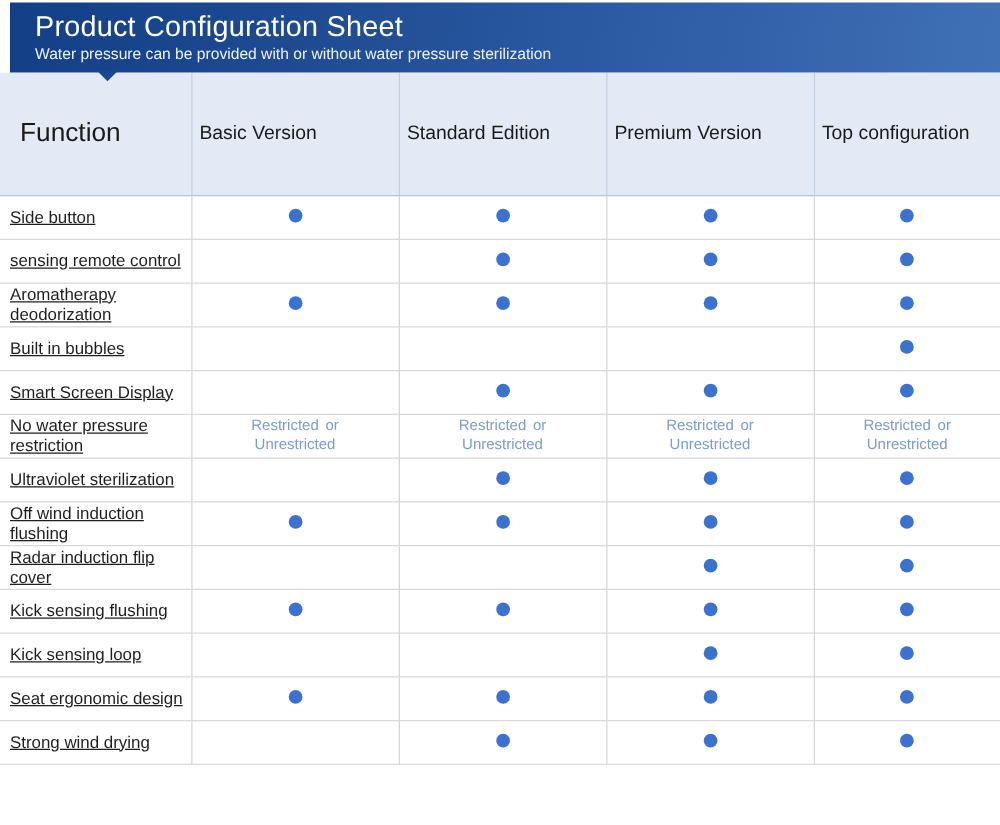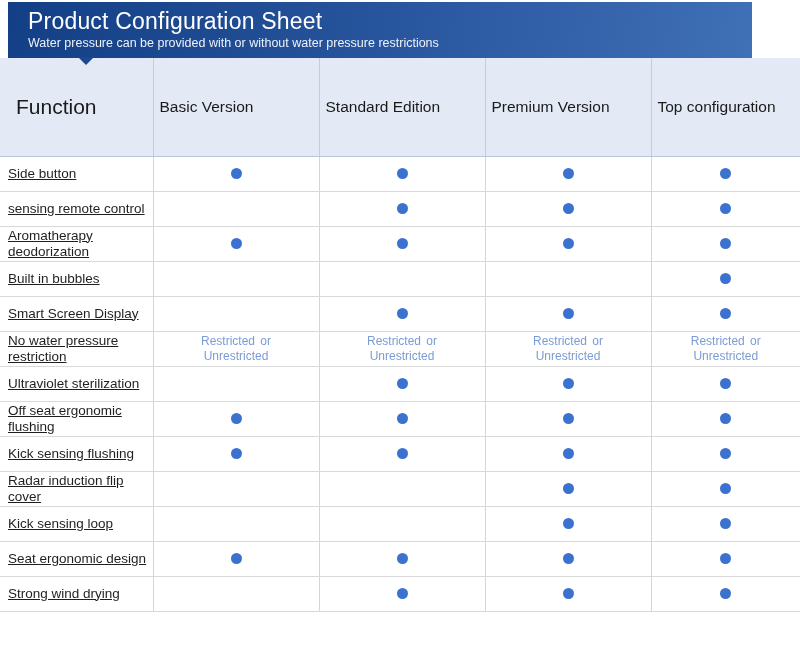--- a/index.html
+++ b/index.html
@@ -12,24 +12,23 @@
     height: 660px;
     overflow: hidden;
     font-family: "Liberation Sans", "DejaVu Sans", sans-serif;
     color: #222;
     position: relative;
   }
 
   
   .banner-wrap {
     position: relative;
-    width: 740px;
+    width: 800px;
     height: 58px;
     background: #ffffff;
-    padding-left: 12px;
   }
   .banner {
     position: absolute;
     left: 8px;
     top: 2px;
     right: 0px;
     height: 56px;
     background: linear-gradient(100deg, #123f85 0%, #1d4a90 28%, #2d5ba4 62%, #4070b6 100%);
     box-sizing: border-box;
     padding: 5px 0 0 20px;
@@ -133,21 +132,21 @@
     word-spacing: 2px;
   }
   .empty { display: inline-block; width: 0; height: 0; }
 </style>
 </head>
 <body>
 
 <div class="banner-wrap">
   <div class="banner">
     <div class="banner-title">Product Configuration Sheet</div>
-    <div class="banner-sub">Water pressure can be provided with or without water pressure restrictions</div>
+    <div class="banner-sub">Water pressure can be provided with or without water pressure sterilization</div>
   </div>
   <div class="banner-pointer"></div>
 </div>
 
 <table class="cfg">
   <colgroup>
     <col class="c-fn">
       <col class="c-v">
       <col class="c-v">
       <col class="c-v">
@@ -206,37 +205,37 @@
         <td class="val-cell"><span class="note">Restricted  or<br>Unrestricted</span></td>
       </tr>
       <tr>
         <td class="fn-cell">Ultraviolet sterilization</td>
         <td class="val-cell"><span class="empty"></span></td>
         <td class="val-cell"><span class="dot"></span></td>
         <td class="val-cell"><span class="dot"></span></td>
         <td class="val-cell"><span class="dot"></span></td>
       </tr>
       <tr>
-        <td class="fn-cell">Off seat ergonomic flushing</td>
-        <td class="val-cell"><span class="dot"></span></td>
-        <td class="val-cell"><span class="dot"></span></td>
+        <td class="fn-cell">Off wind induction flushing</td>
+        <td class="val-cell"><span class="dot"></span></td>
+        <td class="val-cell"><span class="dot"></span></td>
+        <td class="val-cell"><span class="dot"></span></td>
+        <td class="val-cell"><span class="dot"></span></td>
+      </tr>
+      <tr>
+        <td class="fn-cell">Radar induction flip cover</td>
+        <td class="val-cell"><span class="empty"></span></td>
+        <td class="val-cell"><span class="empty"></span></td>
         <td class="val-cell"><span class="dot"></span></td>
         <td class="val-cell"><span class="dot"></span></td>
       </tr>
       <tr>
         <td class="fn-cell">Kick sensing flushing</td>
         <td class="val-cell"><span class="dot"></span></td>
         <td class="val-cell"><span class="dot"></span></td>
-        <td class="val-cell"><span class="dot"></span></td>
-        <td class="val-cell"><span class="dot"></span></td>
-      </tr>
-      <tr>
-        <td class="fn-cell">Radar induction flip cover</td>
-        <td class="val-cell"><span class="empty"></span></td>
-        <td class="val-cell"><span class="empty"></span></td>
         <td class="val-cell"><span class="dot"></span></td>
         <td class="val-cell"><span class="dot"></span></td>
       </tr>
       <tr>
         <td class="fn-cell">Kick sensing loop</td>
         <td class="val-cell"><span class="empty"></span></td>
         <td class="val-cell"><span class="empty"></span></td>
         <td class="val-cell"><span class="dot"></span></td>
         <td class="val-cell"><span class="dot"></span></td>
       </tr>

